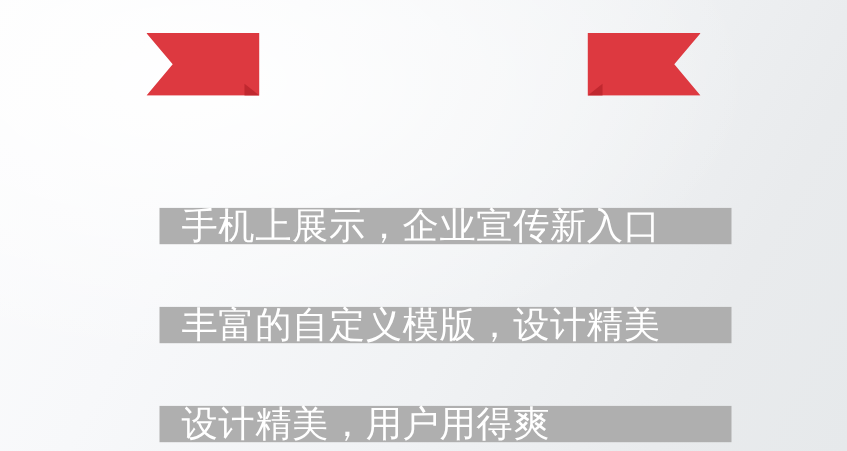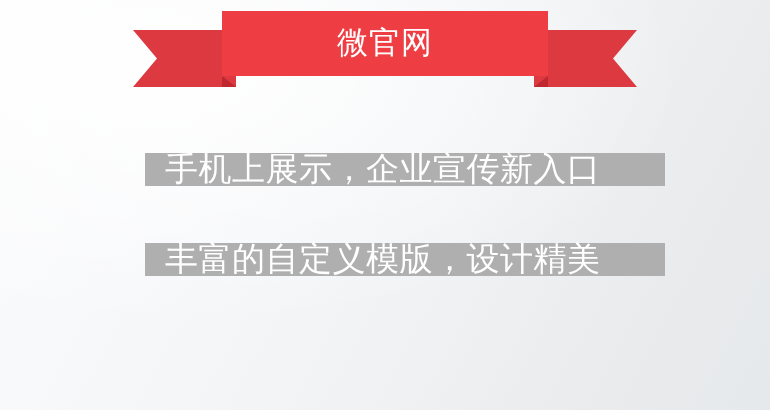--- a/index.html
+++ b/index.html
@@ -106,21 +106,21 @@
   .feature-list {
     position: absolute;
     left: 100px;
     top: 153px;
     width: 565px;
   }
 
   .feature-row {
     position: relative;
     display: flex;
-    align-items: flex-start;
+    align-items: flex-end;
     width: 565px;
     height: 69px;
     margin-bottom: 21px;
     border-radius: 11px;
   }
 
   .feature-marker {
     flex: 0 0 45px;
     width: 45px;
     background: #EB3B42;
@@ -150,37 +150,40 @@
 
 <div class="stage">
 
   <div class="bg-sheen"></div>
 
   <div class="ribbon">
     <div class="ribbon-tail left"></div>
     <div class="ribbon-tail right"></div>
     <div class="ribbon-fold left"></div>
     <div class="ribbon-fold right"></div>
-    <div class="ribbon-panel">
-      <span class="ribbon-title">微官网</span>
-    </div>
   </div>
 
   <div class="feature-list">
 
     <div class="feature-row">
       <div class="feature-marker"></div>
       <div class="feature-bar">
         <span class="feature-text">手机上展示，企业宣传新入口</span>
       </div>
     </div>
 
     <div class="feature-row">
       <div class="feature-marker"></div>
       <div class="feature-bar">
         <span class="feature-text">丰富的自定义模版，设计精美</span>
       </div>
     </div>
 
+    <div class="feature-row">
+      <div class="feature-marker"></div>
+      <div class="feature-bar">
+        <span class="feature-text">设计精美，用户用得爽</span>
+      </div>
+    </div>
 
   </div>
 
 </div>
 
 </body></html>

